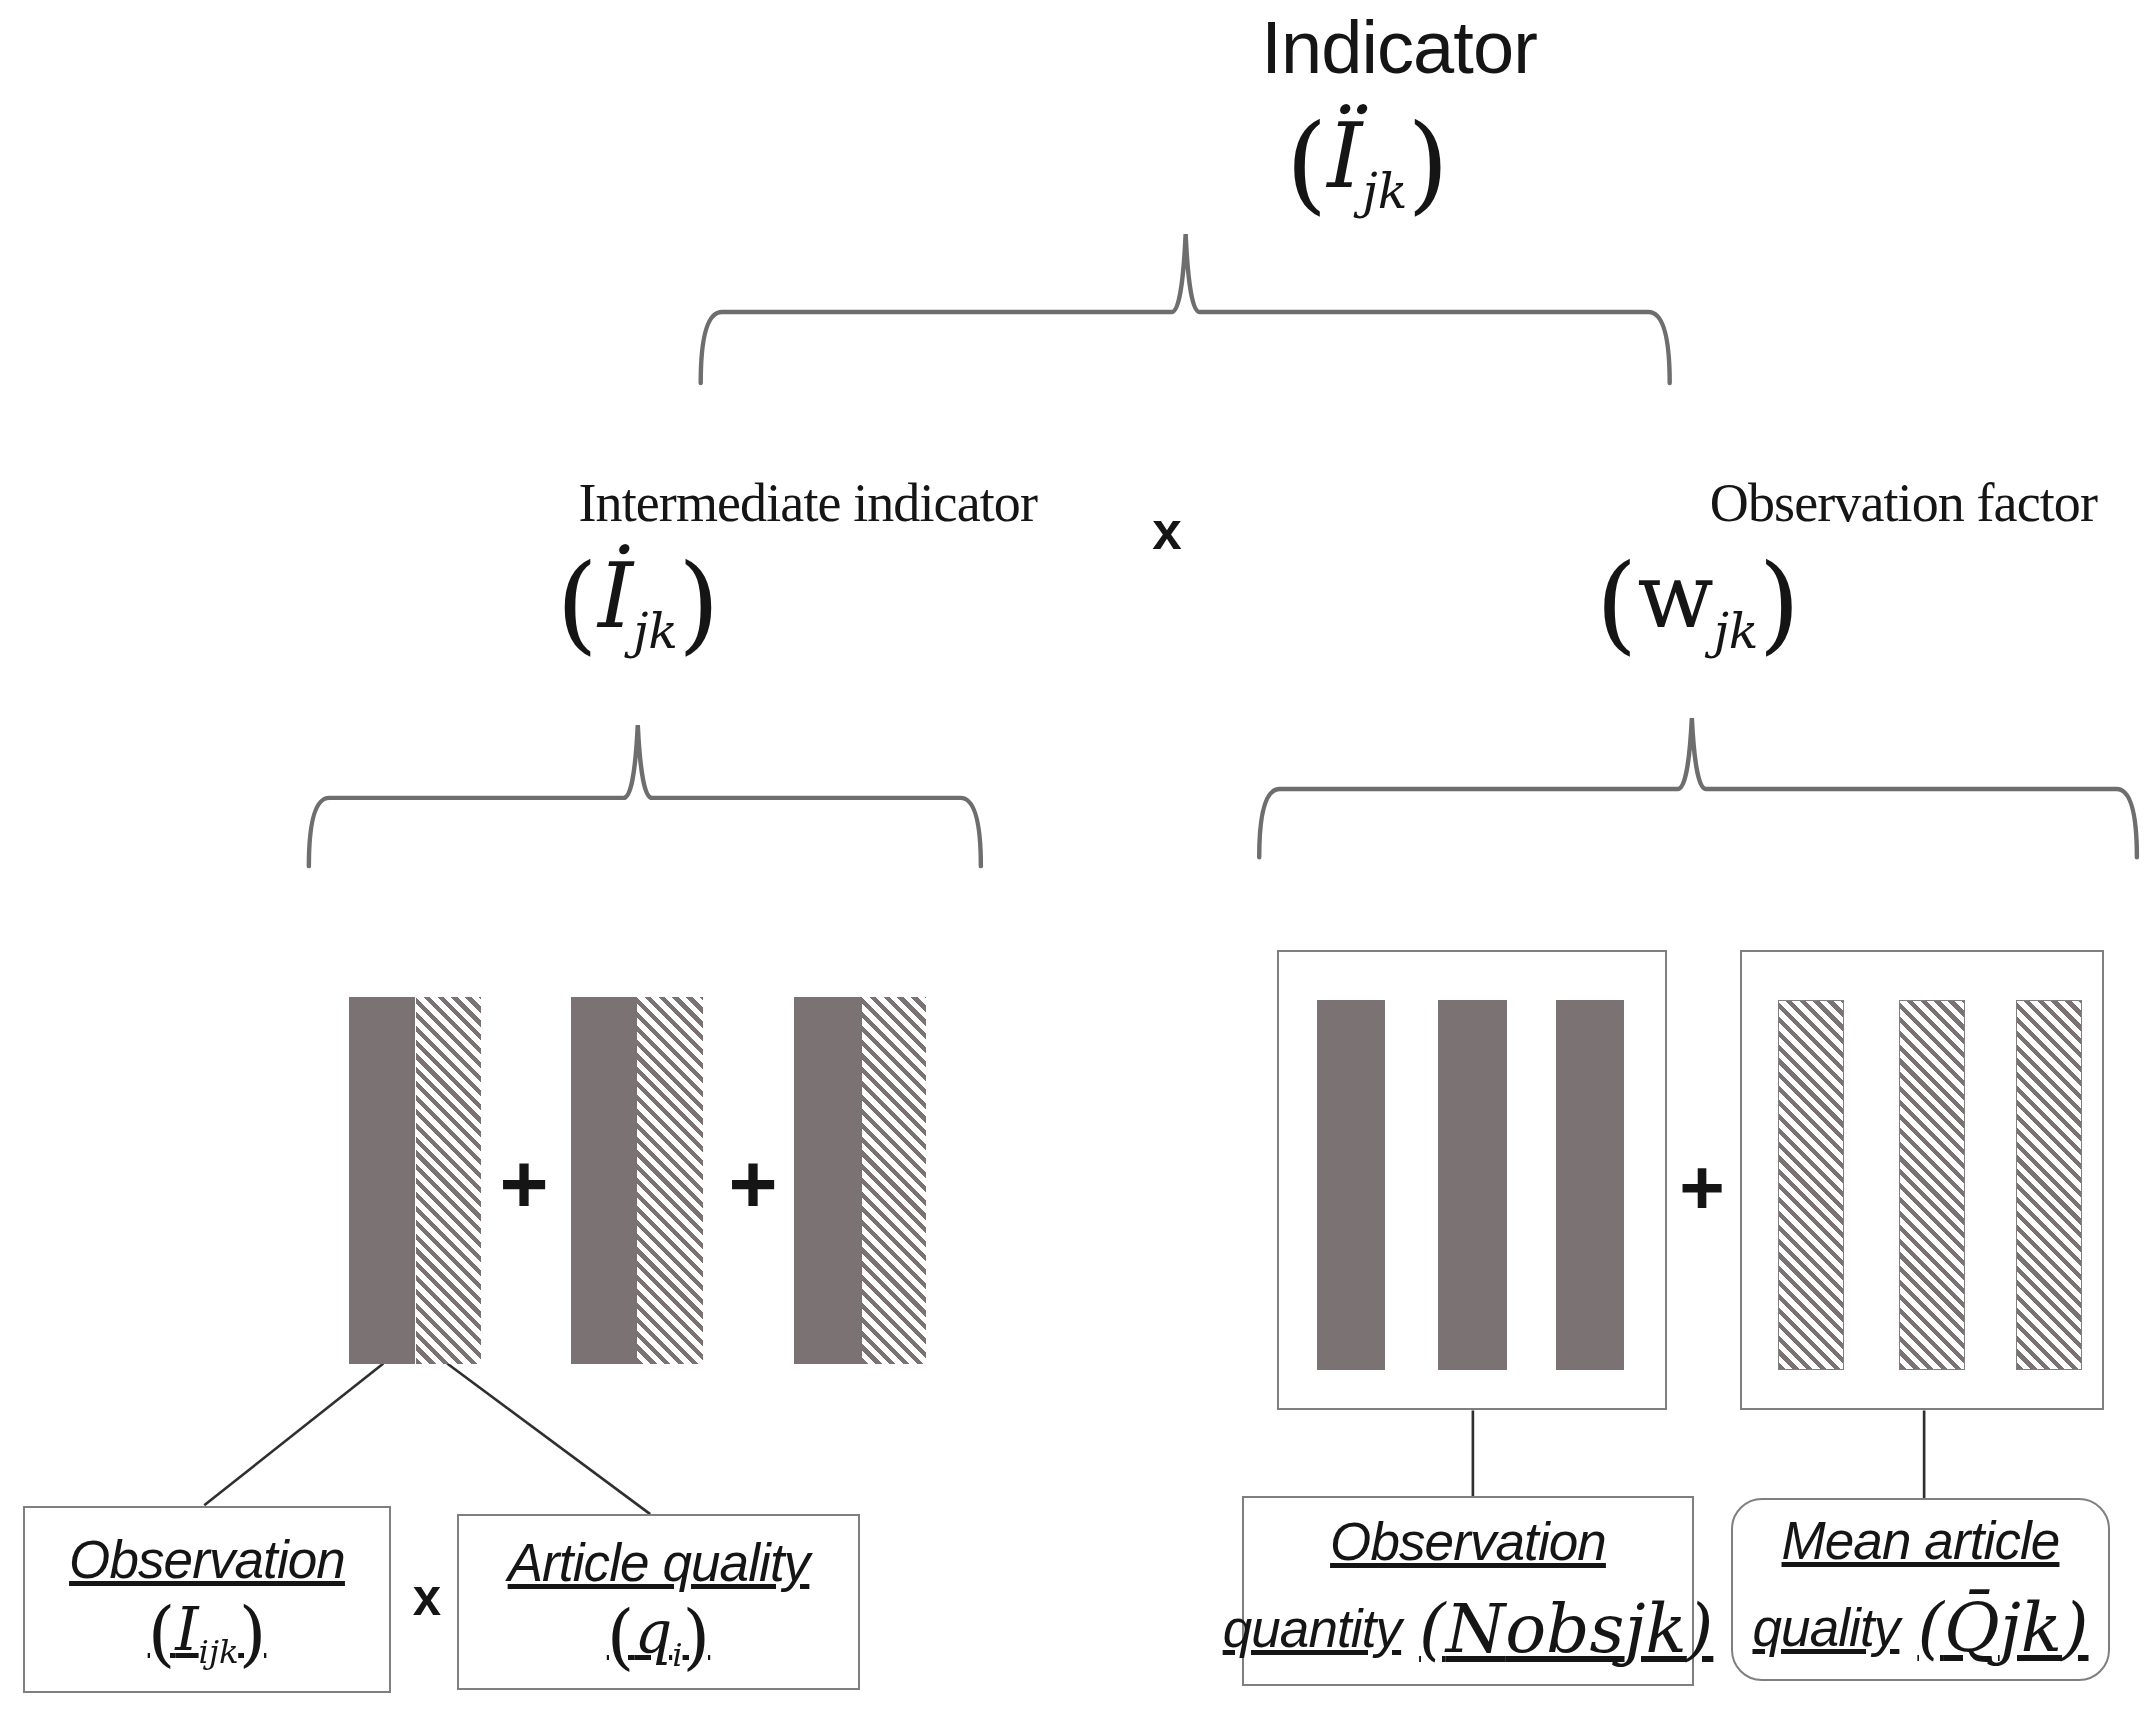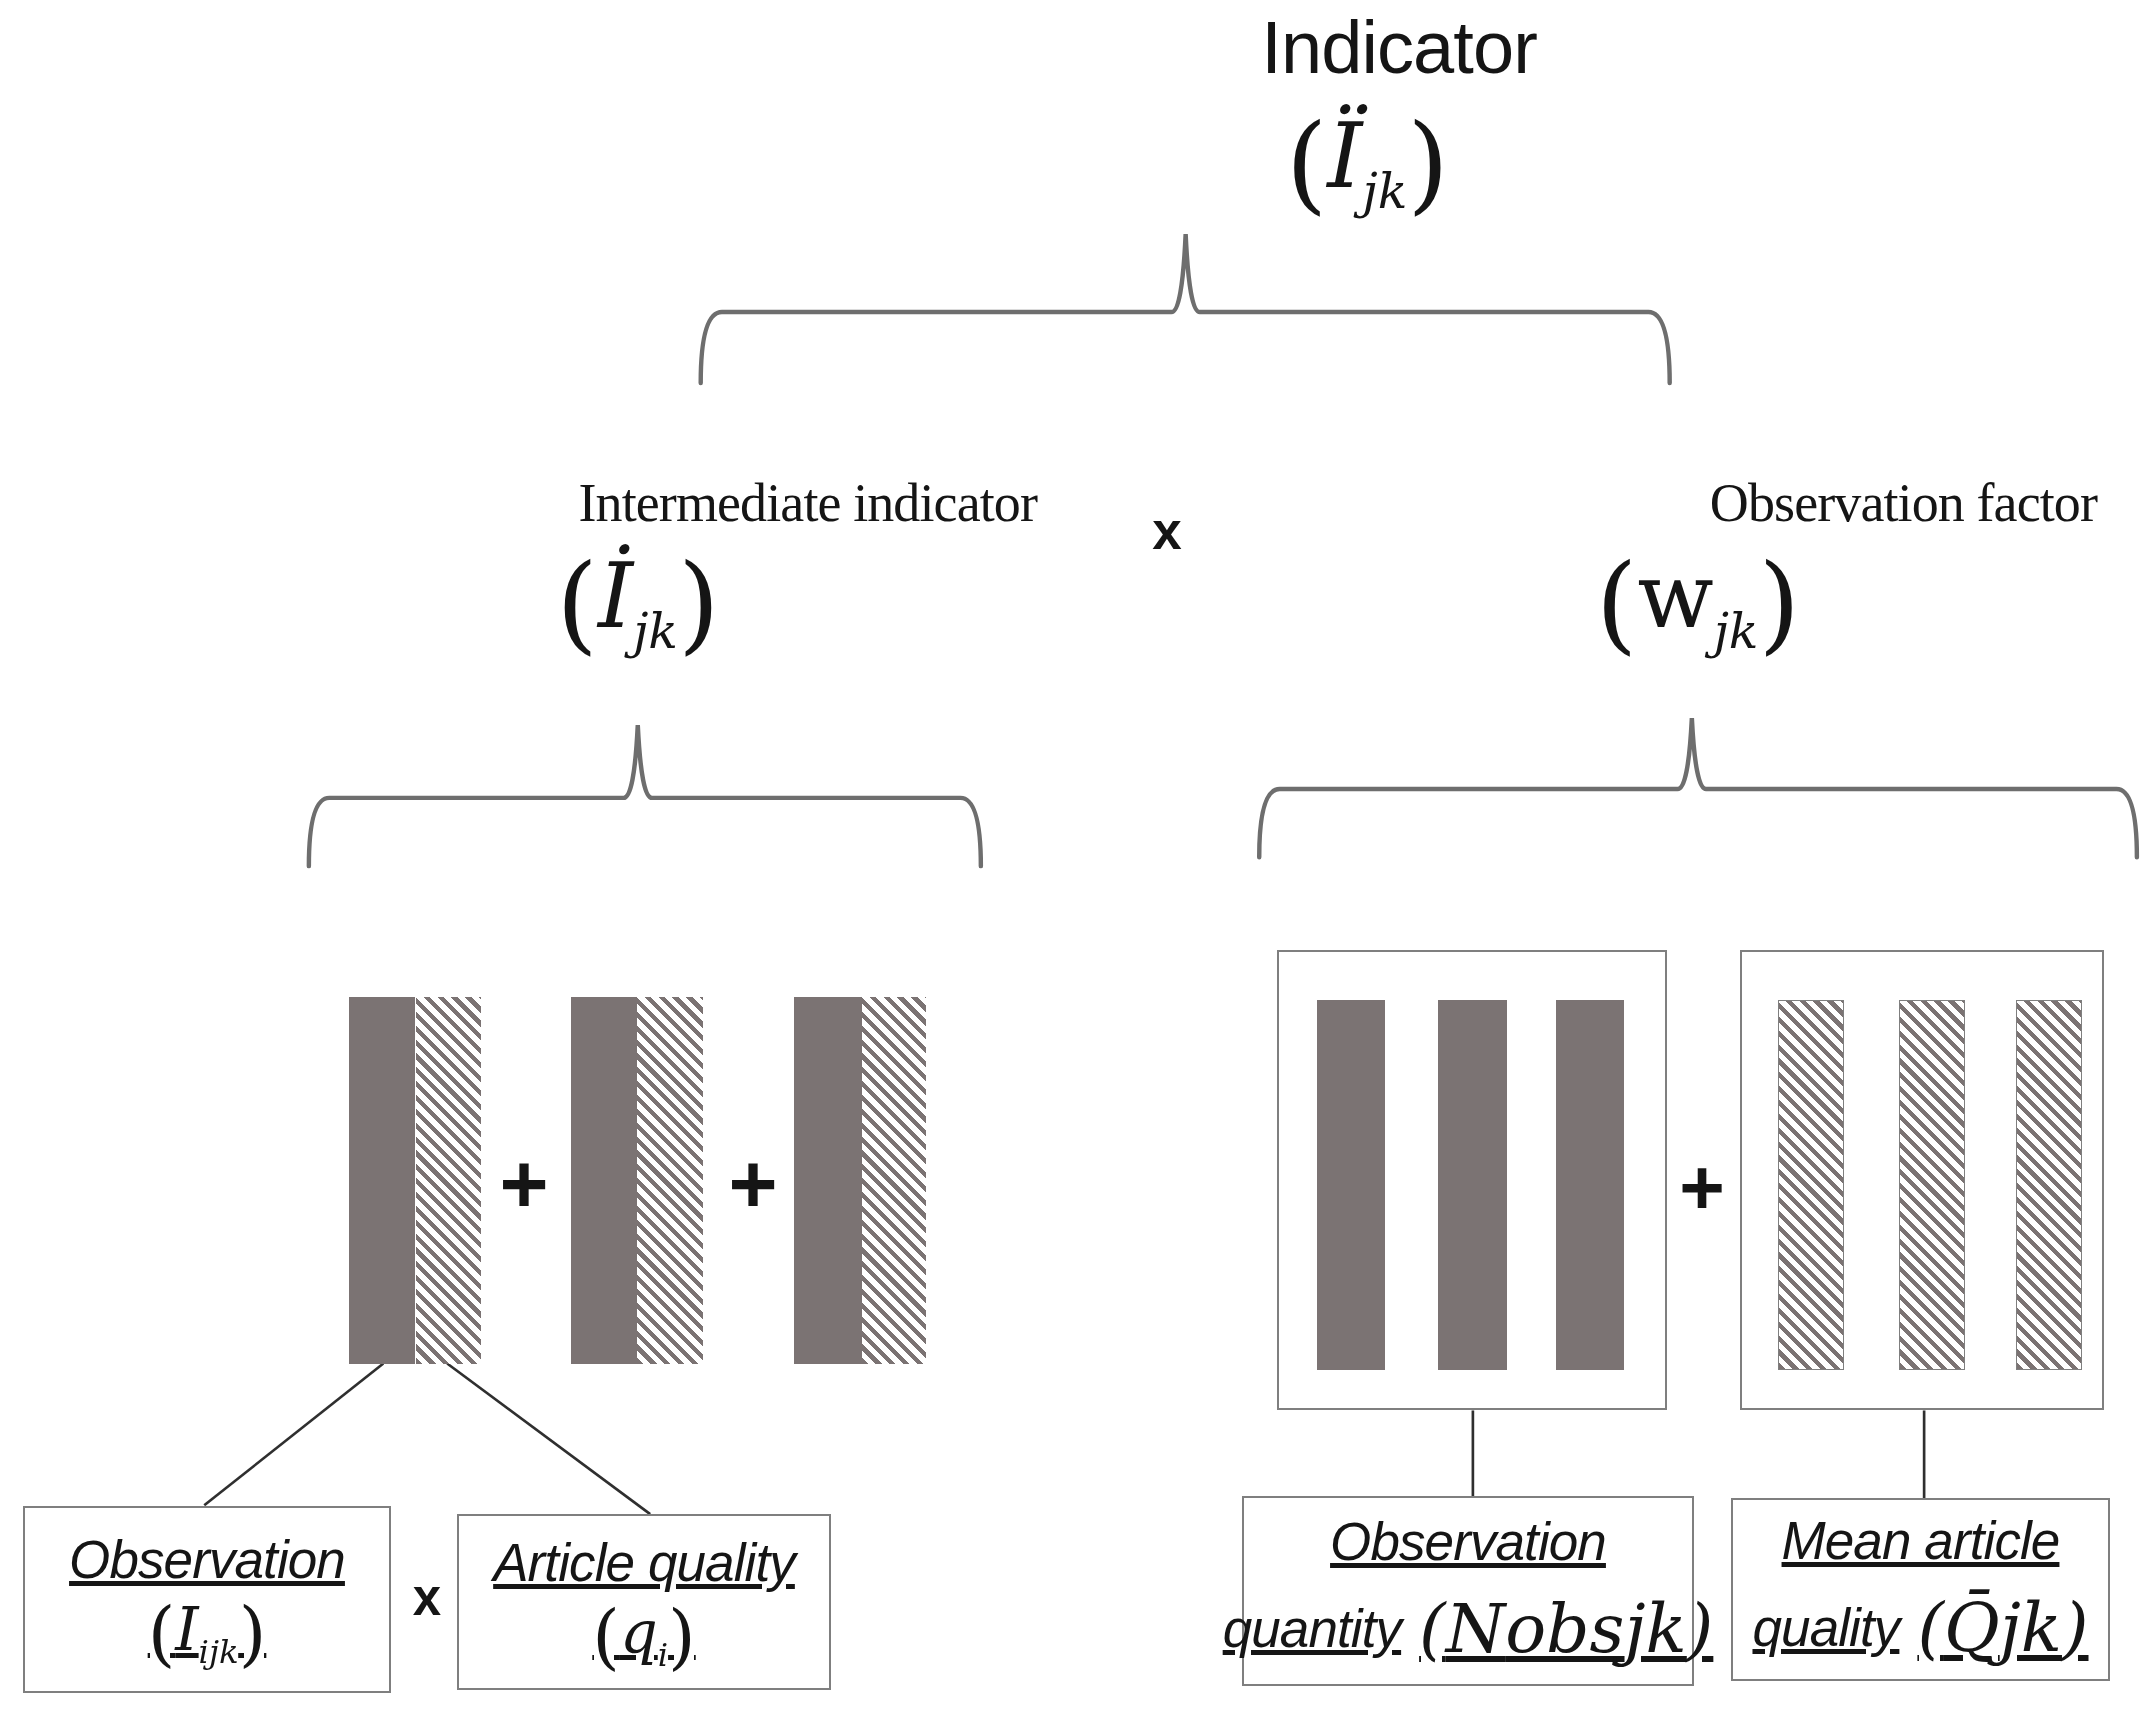--- a/index.html
+++ b/index.html
@@ -105,38 +105,38 @@
 
   <div class="leafbox" style="left:23px;top:1506px;width:368px;height:187px;">
     <div>Observation</div>
     <div class="math">
       <span class="paren">(</span><span>I</span><span class="sub">ijk</span><span class="paren">)</span>
     </div>
   </div>
 
   <div class="op" style="left:378px;top:1548px;font-size:51px;">x</div>
 
-  <div class="leafbox" style="left:457px;top:1514px;width:374px;height:176px;">
+  <div class="leafbox" style="left:457px;top:1514px;width:403px;height:176px;">
     <div>Article quality</div>
     <div class="math">
       <span class="paren">(</span><span>q</span><span class="sub">i</span><span class="paren">)</span>
     </div>
   </div>
 
   <div class="leafbox" style="left:1242px;top:1496px;width:452px;height:190px;">
     <div>Observation</div>
     <div class="row">
       <span>quantity</span>
       <span class="inline-math">
         <span class="paren">(</span><span>N</span><span class="supsub"><span>obs</span><span>jk</span></span><span class="paren">)</span>
       </span>
     </div>
   </div>
 
-  <div class="leafbox" style="left:1731px;top:1498px;width:379px;height:183px;">
+  <div class="leafbox" style="left:1731px;top:1498px;width:379px;height:183px;border-radius:31px;">
     <div>Mean article</div>
     <div class="row">
       <span>quality</span>
       <span class="inline-math">
         <span class="paren">(</span><span>Q̄</span><span class="sub">jk</span><span class="paren">)</span>
       </span>
     </div>
   </div>
 
 </div>

